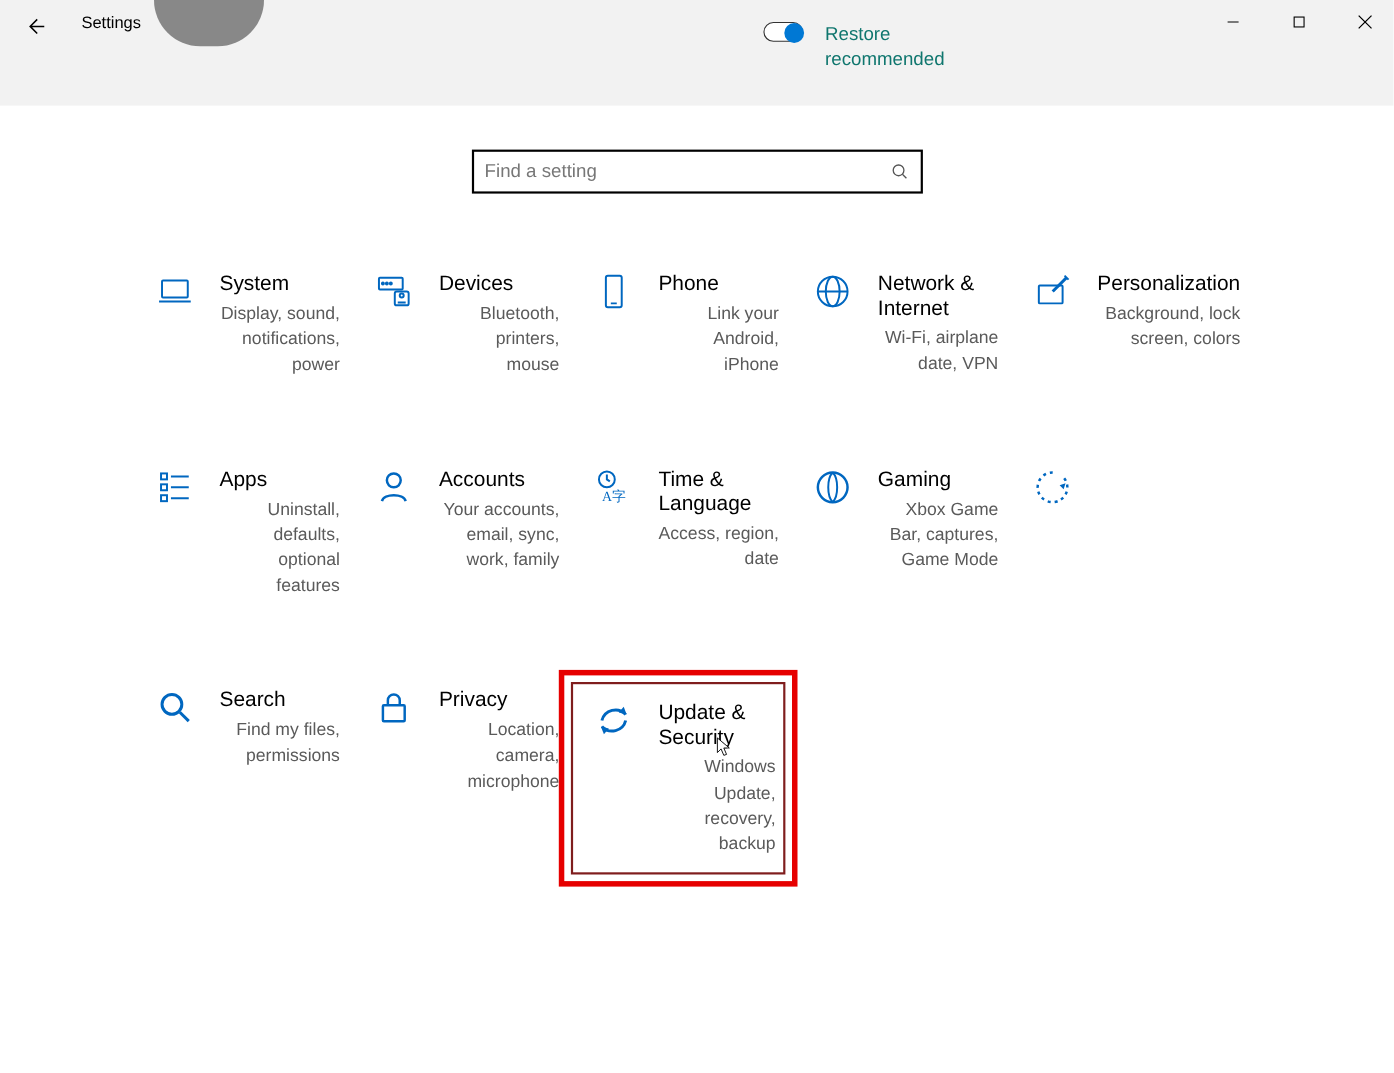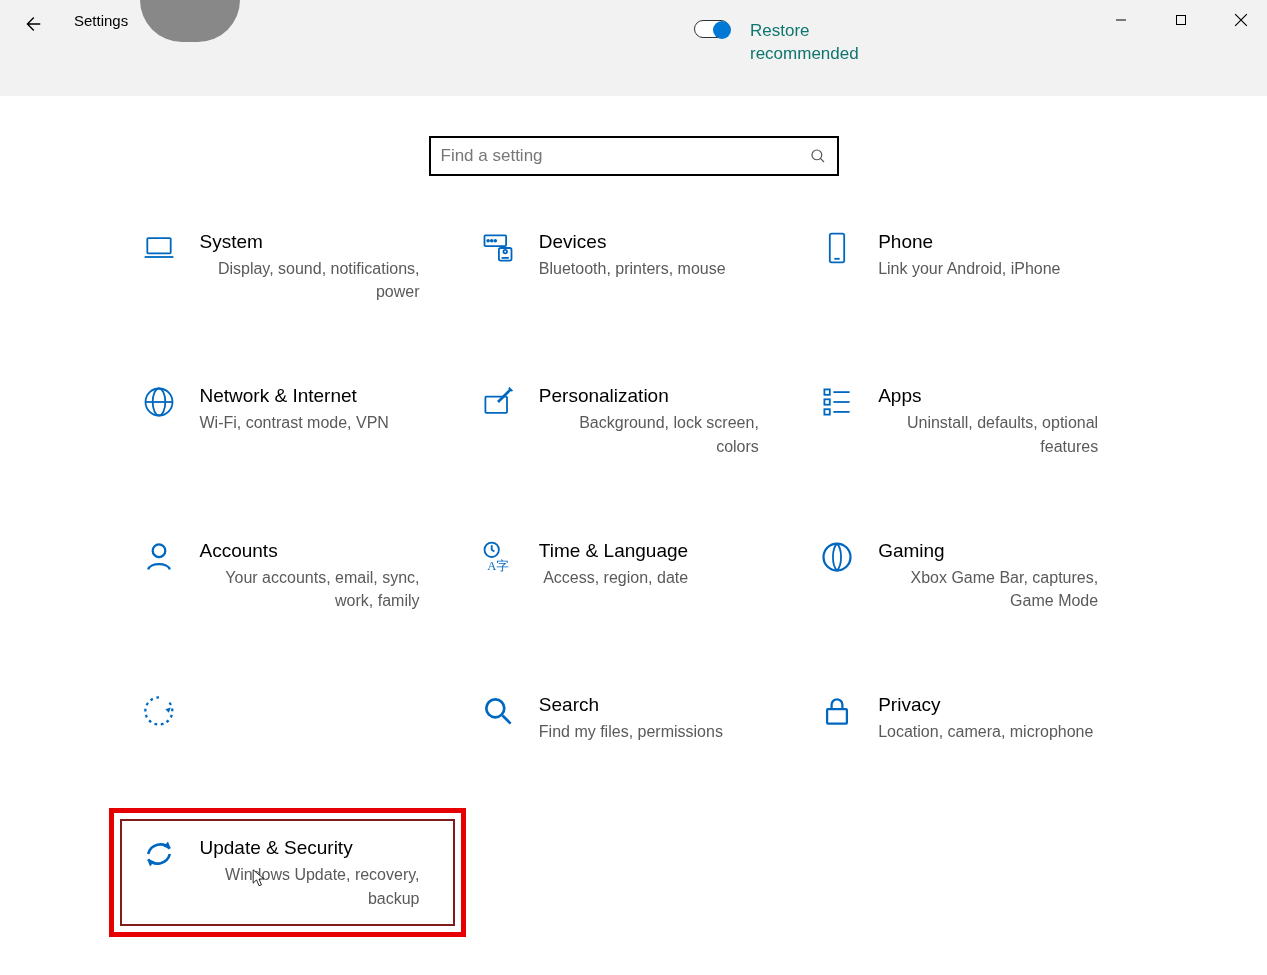--- a/index.html
+++ b/index.html
@@ -113,23 +113,23 @@
     background: transparent;
   }
   .search-input::placeholder { color: #777; }
   .search-icon {
     width: 18px;
     height: 18px;
     color: #555;
   }
   .grid {
     width: 1000px;
-    margin: 49px auto 0 auto;
+    margin: 66px auto 0 auto;
     display: grid;
-    grid-template-columns: repeat(3, 1fr);
+    grid-template-columns: repeat(5, 1fr);
     column-gap: 18px;
     row-gap: 72px;
   }
   .tile {
     display: flex;
     align-items: flex-start;
     gap: 22px;
     padding: 4px 6px;
     cursor: pointer;
     position: relative;
@@ -274,21 +274,21 @@
   <div class="tile">
     <div class="tile-icon">
       <svg viewBox="0 0 40 40" fill="none" stroke="currentColor" stroke-width="2">
         <circle cx="20" cy="20" r="15"></circle>
           <ellipse cx="20" cy="20" rx="7" ry="15"></ellipse>
           <line x1="5" y1="20" x2="35" y2="20"></line>
       </svg>
     </div>
     <div class="tile-text">
       <div class="tile-title">Network &amp; Internet</div>
-      <div class="tile-desc">Wi-Fi, contrast mode, VPN</div>
+      <div class="tile-desc">Wi-Fi, airplane date, VPN</div>
     </div>
   </div>
 
   <div class="tile">
     <div class="tile-icon">
       <svg viewBox="0 0 40 40" fill="none" stroke="currentColor" stroke-width="2">
         <rect x="6" y="14" width="24" height="18" rx="1"></rect>
         <path d="M34 6l-14 14" stroke-width="3"></path>
           <path d="M32 4l4 4"></path>
       </svg>

